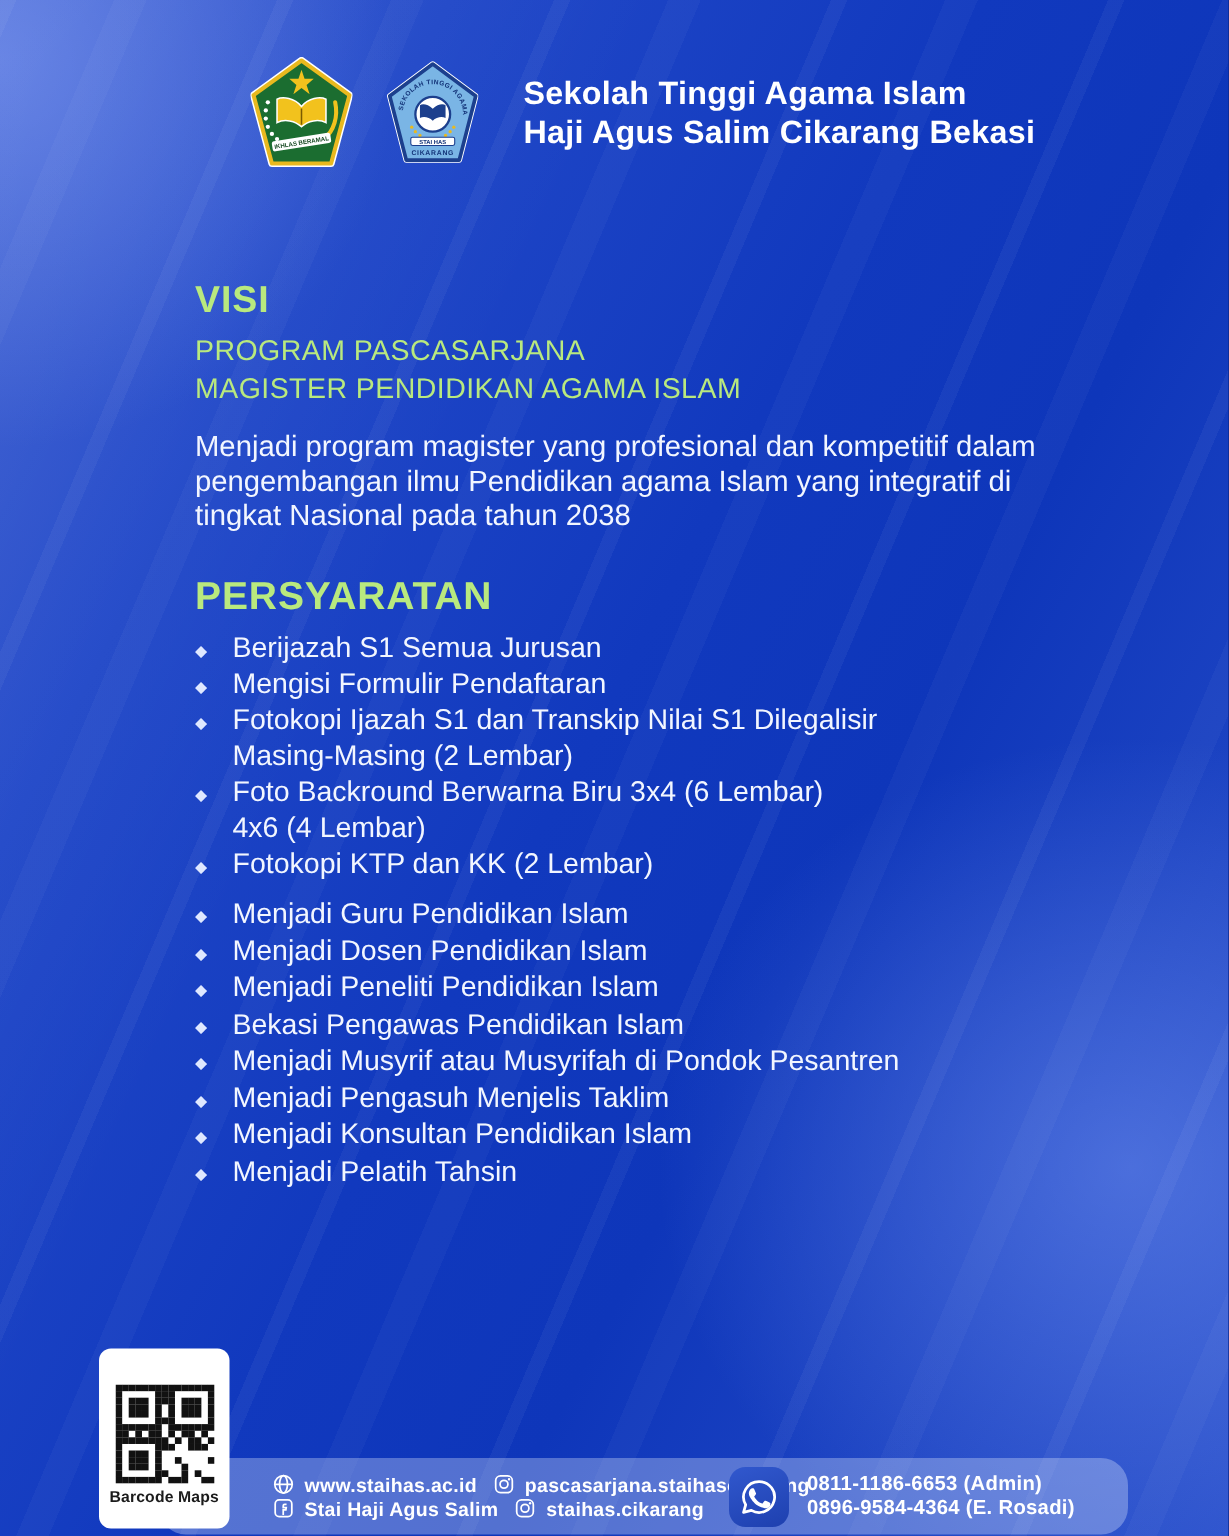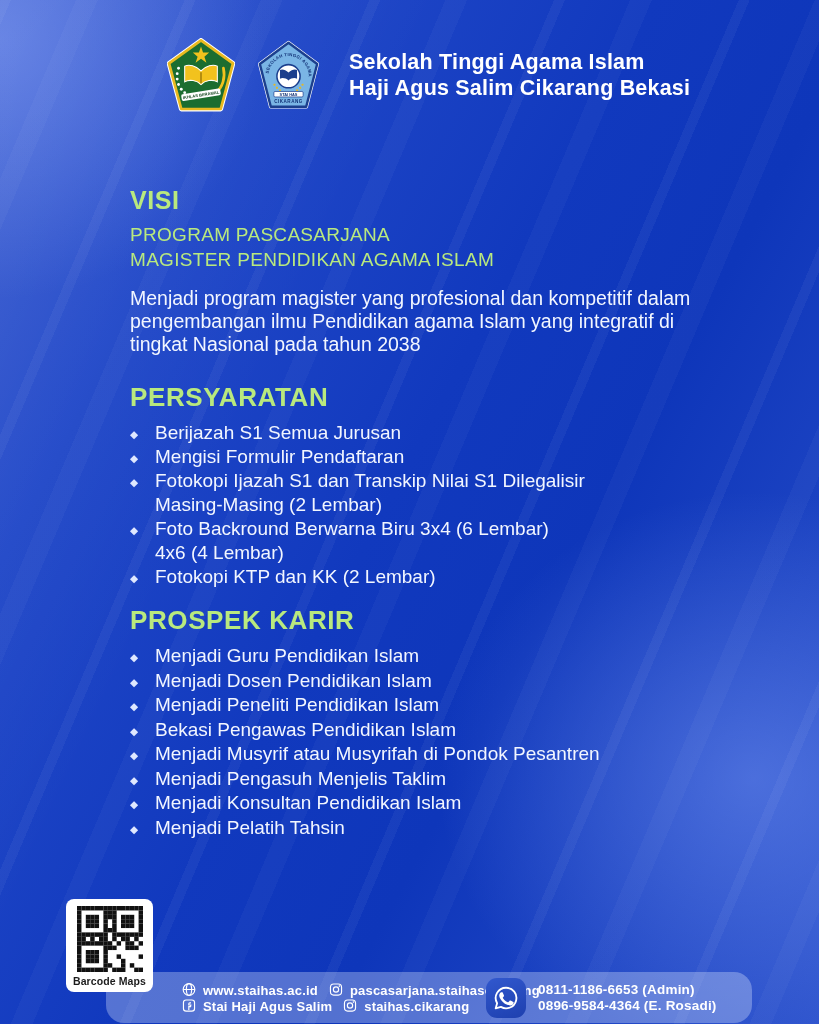--- a/index.html
+++ b/index.html
@@ -37,22 +37,22 @@
   
   .footer-bar { position:absolute; left:106px; top:972px; width:646px; height:51px; border-radius:18px; background:rgba(224,233,255,0.33); z-index:2; }
   .links { position:absolute; left:76px; top:50%; transform:translateY(-50%); display:flex; flex-direction:column; gap:1px; }
   .link-row { display:flex; align-items:center; gap:11px; }
   .link { display:flex; align-items:center; gap:7px; color:#ffffff; font-size:13px; font-weight:700; letter-spacing:0.2px; white-space:nowrap; }
   .link svg { display:block; }
   .wa-chip { position:absolute; left:380px; top:50%; transform:translateY(-50%); width:40px; height:40px; border-radius:11px;
     background:linear-gradient(160deg,#3158ce,#1e40af); display:flex; align-items:center; justify-content:center; }
   .phones { position:absolute; left:432px; top:50%; transform:translateY(-50%); color:#ffffff; font-size:13.5px; font-weight:600; line-height:16.5px; letter-spacing:0.2px; white-space:nowrap; }
 
-  .qr-box { position:absolute; left:66px; top:899px; width:87px; height:93px; background:#ffffff; border-radius:8px; z-index:3;
-    display:flex; flex-direction:column; align-items:center; box-sizing:border-box; padding-top:7px; }
+  .qr-box { position:absolute; left:66px; top:899px; width:87px; height:120px; background:#ffffff; border-radius:8px; z-index:3;
+    display:flex; flex-direction:column; align-items:center; box-sizing:border-box; padding-top:24px; }
   .qr-label { margin-top:3px; font-size:10.5px; font-weight:700; color:#1b1b1b; letter-spacing:0.1px; }
 </style>
 </head>
 <body>
 
 <div class="poster">
   <div class="streak s1"></div>
   <div class="streak s2"></div>
 
   <div class="header">
@@ -145,21 +145,20 @@
         </li>
 
         <li>
           <span class="diamond">◆</span>
           <span class="item-text">
             <div>Fotokopi KTP dan KK (2 Lembar)</div>
           </span>
         </li>
       </ul>
 
-    <h2 class="h-section prospek">PROSPEK KARIR</h2>
     <ul class="bullets wide">
 
         <li>
           <span class="diamond">◆</span>
           <span class="item-text">
             <div>Menjadi Guru Pendidikan Islam</div>
           </span>
         </li>
 
         <li>

